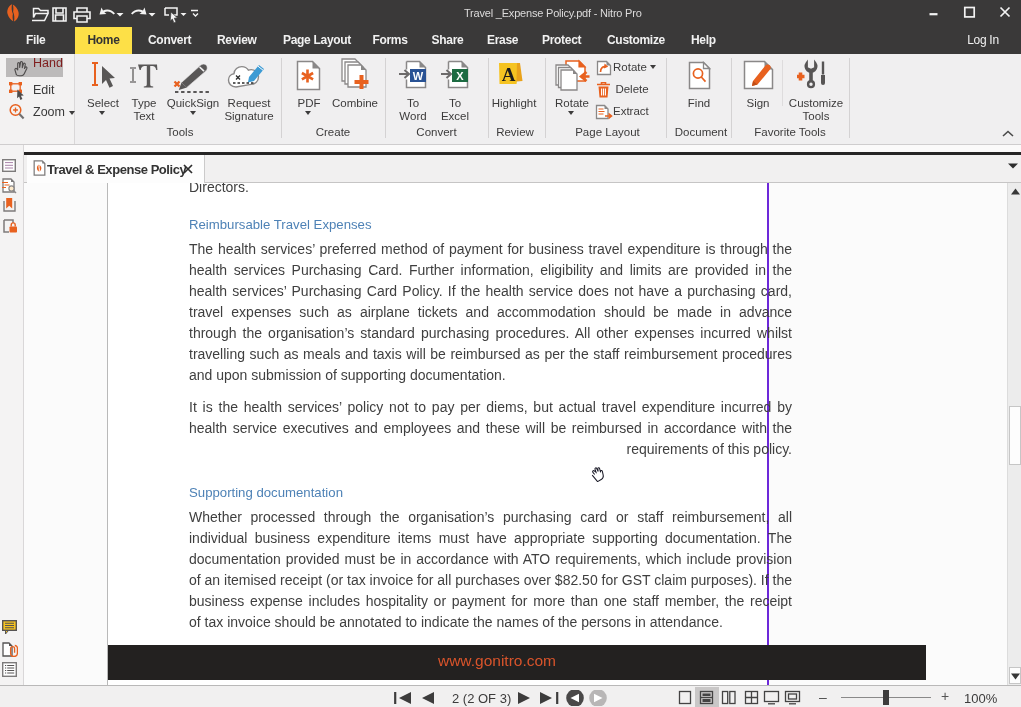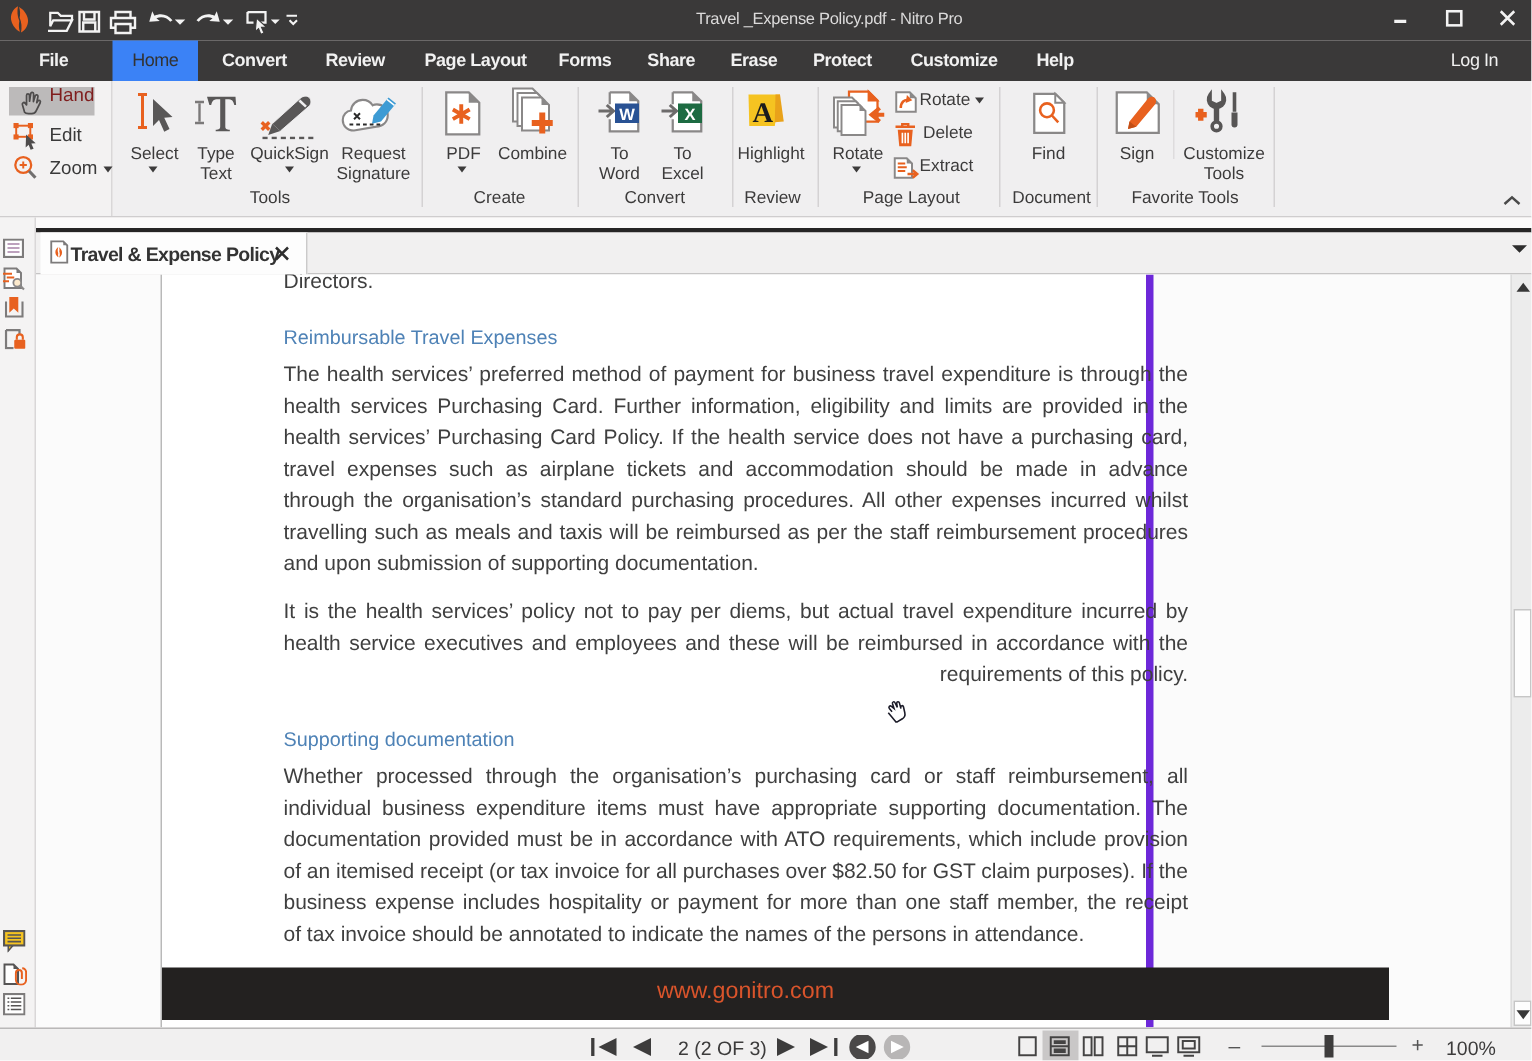--- a/index.html
+++ b/index.html
@@ -5,39 +5,39 @@
 *{margin:0;padding:0;box-sizing:border-box}
 html,body{width:1021px;height:707px;overflow:hidden}
 body{font-family:"Liberation Sans",sans-serif;position:relative;background:#fbfbfb;-webkit-font-smoothing:antialiased}
 .abs{position:absolute}
 
 #titlebar{position:absolute;left:0;top:0;width:1021px;height:27px;background:#3a3939}
 #title-text{position:absolute;left:464px;top:7px;font-size:11px;letter-spacing:-0.2px;color:#dcdbdb;white-space:nowrap}
 
 #menubar{position:absolute;left:0;top:27px;width:1021px;height:27px;background:#3a3939}
 .menu-item{position:absolute;top:0;height:27px;line-height:27px;color:#f1f1f1;font-size:12px;font-weight:700;letter-spacing:-0.3px;text-align:center;white-space:nowrap}
-#home-tab{position:absolute;left:75px;top:0;width:57px;height:27px;background:#3b82f6;color:#333;line-height:27px;text-align:center;font-size:12px;font-weight:400;letter-spacing:-0.3px}
+#home-tab{position:absolute;left:75px;top:0;width:57px;height:27px;background:#fde047;color:#333;line-height:27px;text-align:center;font-size:12px;font-weight:700;letter-spacing:-0.3px}
 
 #ribbon{position:absolute;left:0;top:54px;width:1021px;height:91px;background:#f0eff0;border-bottom:1px solid #cfcdce}
 #quickpanel{position:absolute;left:0;top:0;width:75px;height:90px;background:#f3f2f2;border-right:1px solid #d9d7d8}
 .rsep{position:absolute;top:4px;height:80px;width:1px;background:#d4d2d3}
 .rlabel{position:absolute;top:72px;height:14px;font-size:11.5px;color:#3c3b3b;text-align:center}
 .rbtn-label{position:absolute;font-size:11.5px;color:#3c3b3b;text-align:center;line-height:13px}
 .caret{display:block;width:0;height:0;border-left:3.5px solid transparent;border-right:3.5px solid transparent;border-top:4px solid #3c3b3b}
 
 #substrip{position:absolute;left:24px;top:145px;width:997px;height:7px;background:#fbfafa}
 #darkline{position:absolute;left:24px;top:152px;width:997px;height:3px;background:#262525}
 #tabrow{position:absolute;left:24px;top:155px;width:997px;height:28px;background:#f1f0f0;border-bottom:1px solid #c6c5c5}
 #doctab{position:absolute;left:3px;top:0;width:178px;height:28px;background:#fdfdfd;border-right:1px solid #cbcaca}
 #doctab .tabtext{position:absolute;left:20px;top:7px;font-size:13px;font-weight:700;color:#333;letter-spacing:-0.45px}
 
 #sidebar{position:absolute;left:0;top:145px;width:24px;height:540px;background:#f4f3f3;border-right:1px solid #d9d7d8}
 
 #docarea{position:absolute;left:24px;top:183px;width:983px;height:502px;background:#fbfbfb;overflow:hidden}
-#page{position:absolute;left:83px;top:0px;width:662px;height:502px;background:#fff;border-left:1px solid #b9b9b9;border-right:5px solid #6d28d9}
+#page{position:absolute;left:83px;top:0px;width:662px;height:502px;background:#fff;border-left:1px solid #b9b9b9;border-right:2px solid #6d28d9}
 .doctext{position:absolute;left:165px;width:603px;font-size:14px;line-height:21.1px;color:#3f3f3f;text-align:justify}
 .doctext div:after{content:"";display:inline-block;width:100%}
 .lline{height:21.1px;overflow:hidden}
 .dochead{position:absolute;left:165px;font-size:13.2px;font-weight:400;color:#4e82b6}
 #blackbar{position:absolute;left:0px;top:462px;width:818px;height:35px;background:#232120}
 #blackbar span{position:absolute;left:0;right:40px;top:7px;text-align:center;font-size:15.5px;color:#d9542b}
 
 #vscroll{position:absolute;left:1007px;top:183px;width:14px;height:502px;background:#ececec;border-left:1px solid #dcdcdc}
 #vthumb{position:absolute;left:1px;top:223px;width:12px;height:59px;background:#fdfdfd;border:1px solid #c6c6c6}
 

